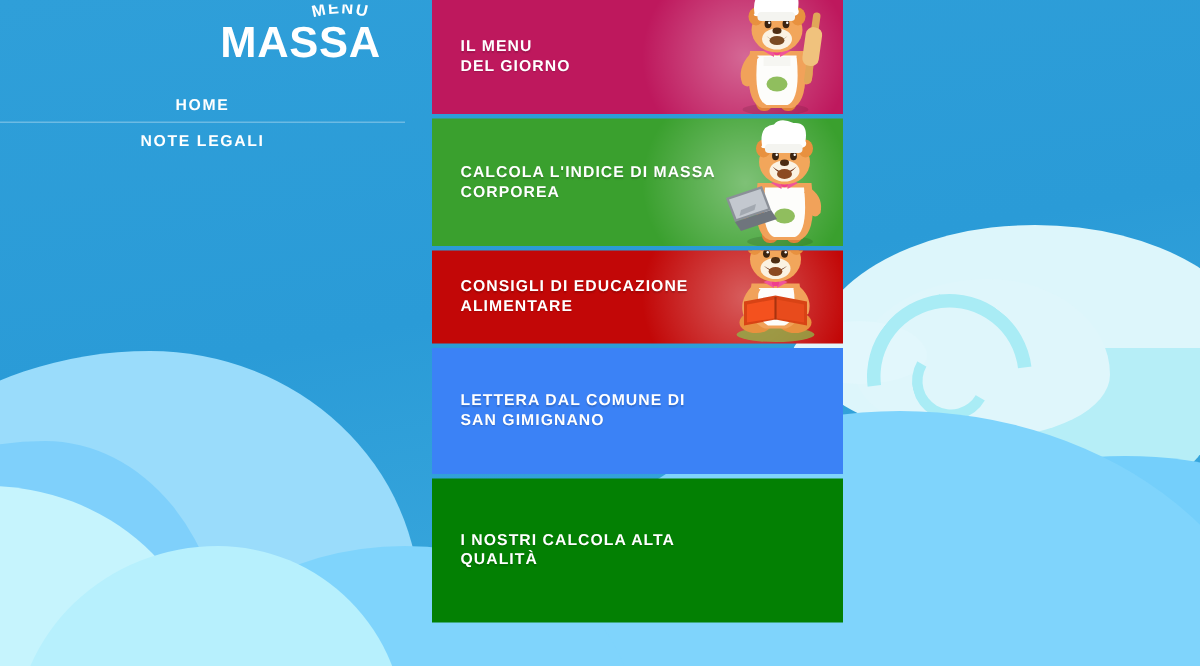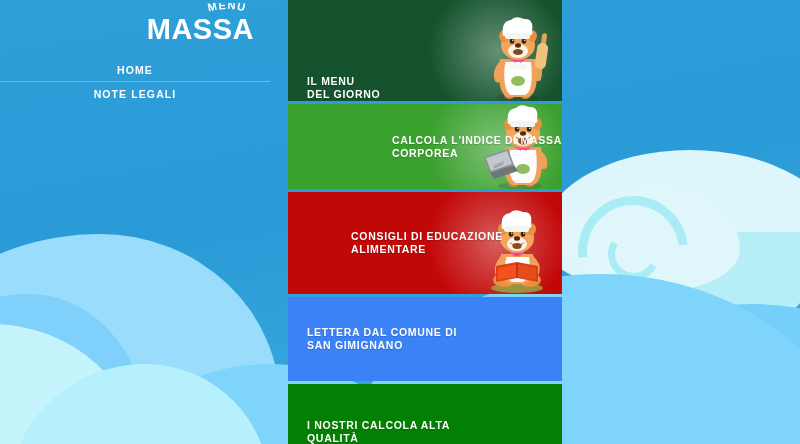--- a/index.html
+++ b/index.html
@@ -192,23 +192,23 @@
     color: #ffffff;
     font-size: 10.5px;
     font-weight: bold;
     letter-spacing: 0.7px;
     line-height: 13px;
     padding-left: 19px;
     max-width: 190px;
     text-shadow: 0 1px 1px rgba(0,0,0,0.18);
     white-space: pre-line;
   }
-  .b-yellow { background: #14532d; height: 101px; align-items: flex-end; }
-  .b-green  { background: #3aa02e; height: 85px; justify-content: flex-end; }
-  .b-red    { background: #c20707; height: 102px; padding-left: 44px; }
+  .b-yellow { background: #be185d; height: 76px; }
+  .b-green  { background: #3aa02e; height: 85px; }
+  .b-red    { background: #c20707; height: 62px; }
   .b-teal   { background: #3b82f6; height: 84px; }
   .b-dgreen { background: #038003; height: 96px; }
 
   .glow {
     position: absolute;
     right: -10px; top: 50%;
     transform: translateY(-50%);
     width: 150px; height: 150px;
     border-radius: 50%;
     background: radial-gradient(circle, rgba(255,255,255,0.35) 0%, rgba(255,255,255,0.0) 65%);

